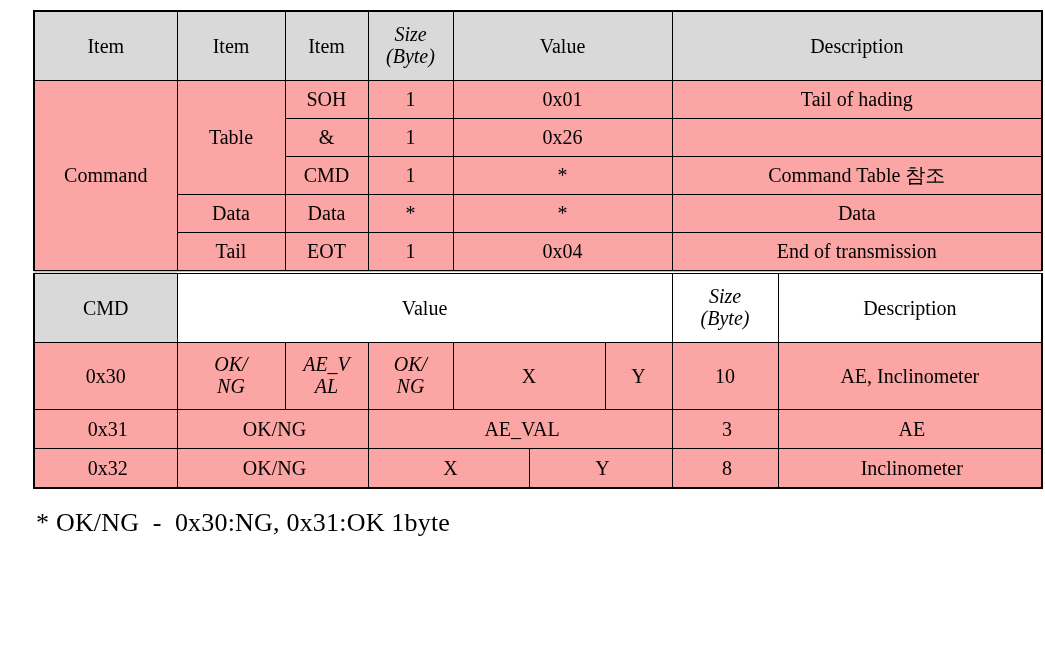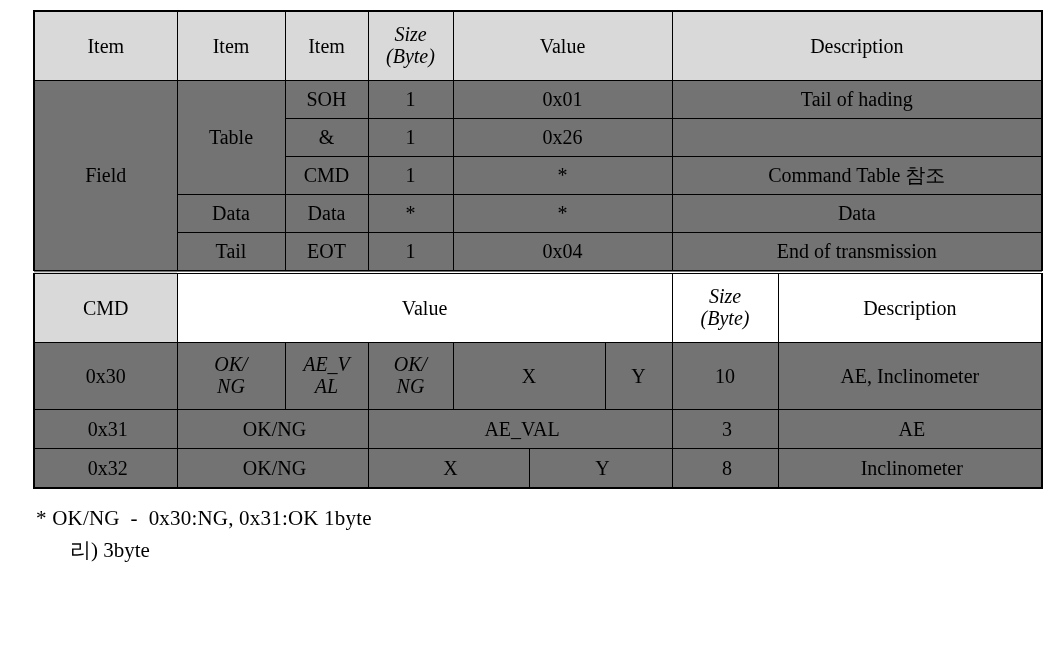--- a/index.html
+++ b/index.html
@@ -31,21 +31,21 @@
     margin: 0;
   }
 
   table.spec td {
     border: 1px solid #000000;
     text-align: center;
     vertical-align: middle;
     font-size: 20px;
     line-height: 1.12;
     padding: 2px 3px;
-    background: #737373;
+    background: #fca5a5;
     font-family: "Liberation Serif", "DejaVu Serif", serif;
   }
 
   
   table.spec {
     border: 2px solid #000000;
   }
 
   td.shaded {
     background: #d9d9d9;
@@ -72,21 +72,21 @@
     display: block;
     line-height: 1.08;
     font-style: italic;
   }
 
   .notes {
     margin-top: 14px;
     padding-left: 3px;
   }
   .note {
-    font-size: 21px;
+    font-size: 26px;
     line-height: 1.52;
     letter-spacing: 0.2px;
     white-space: pre-wrap;
   }
   .note-wrap {
     font-size: 21px;
     line-height: 1.52;
     padding-left: 34px;
   }
 </style>
@@ -116,21 +116,21 @@
         <td>Item</td>
         <td>
           <span class="twoline">Size</span>
           <span class="twoline">(Byte)</span>
         </td>
         <td colspan="4">Value</td>
         <td colspan="2">Description</td>
       </tr>
 
       <tr class="pkt">
-        <td class="shaded" rowspan="5">Field</td>
+        <td class="shaded" rowspan="5">Command</td>
         <td rowspan="3">Table</td>
         <td>SOH</td>
         <td>1</td>
         <td colspan="4">0x01</td>
         <td colspan="2">Tail of hading</td>
       </tr>
 
       <tr class="pkt">
         <td>&amp;</td>
         <td>1</td>
@@ -206,16 +206,15 @@
         <td colspan="3">Y</td>
         <td>8</td>
         <td>Inclinometer</td>
       </tr>
 
     </tbody>
   </table>
 
   <div class="notes">
     <div class="note">* OK/NG  -  0x30:NG, 0x31:OK 1byte</div>
-    <div class="note-wrap">리) 3byte</div>
   </div>
 
 </div>
 
 </body></html>

